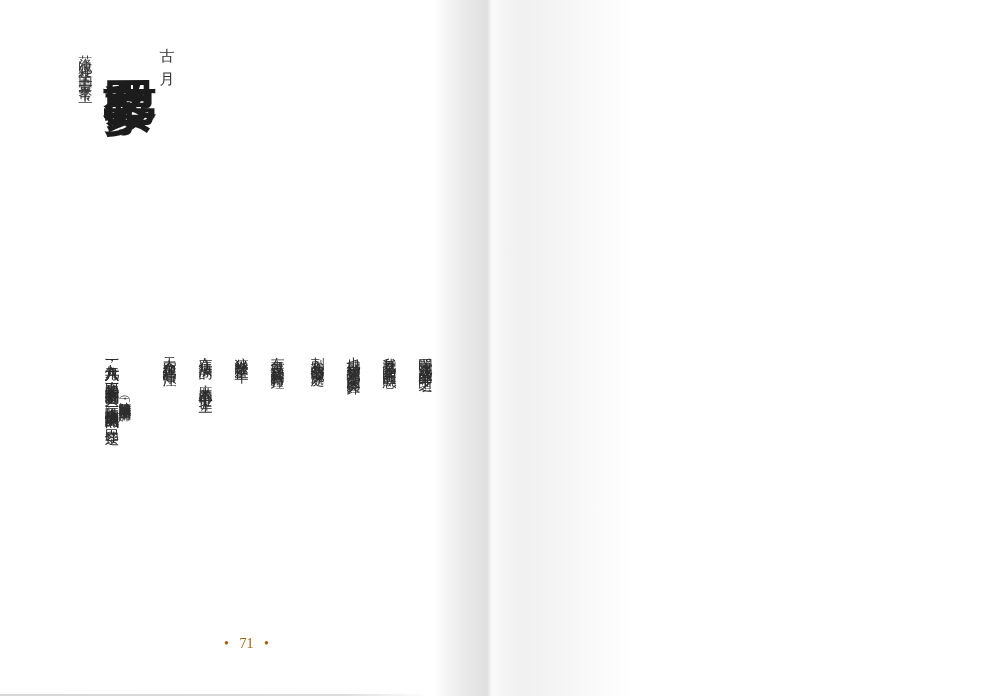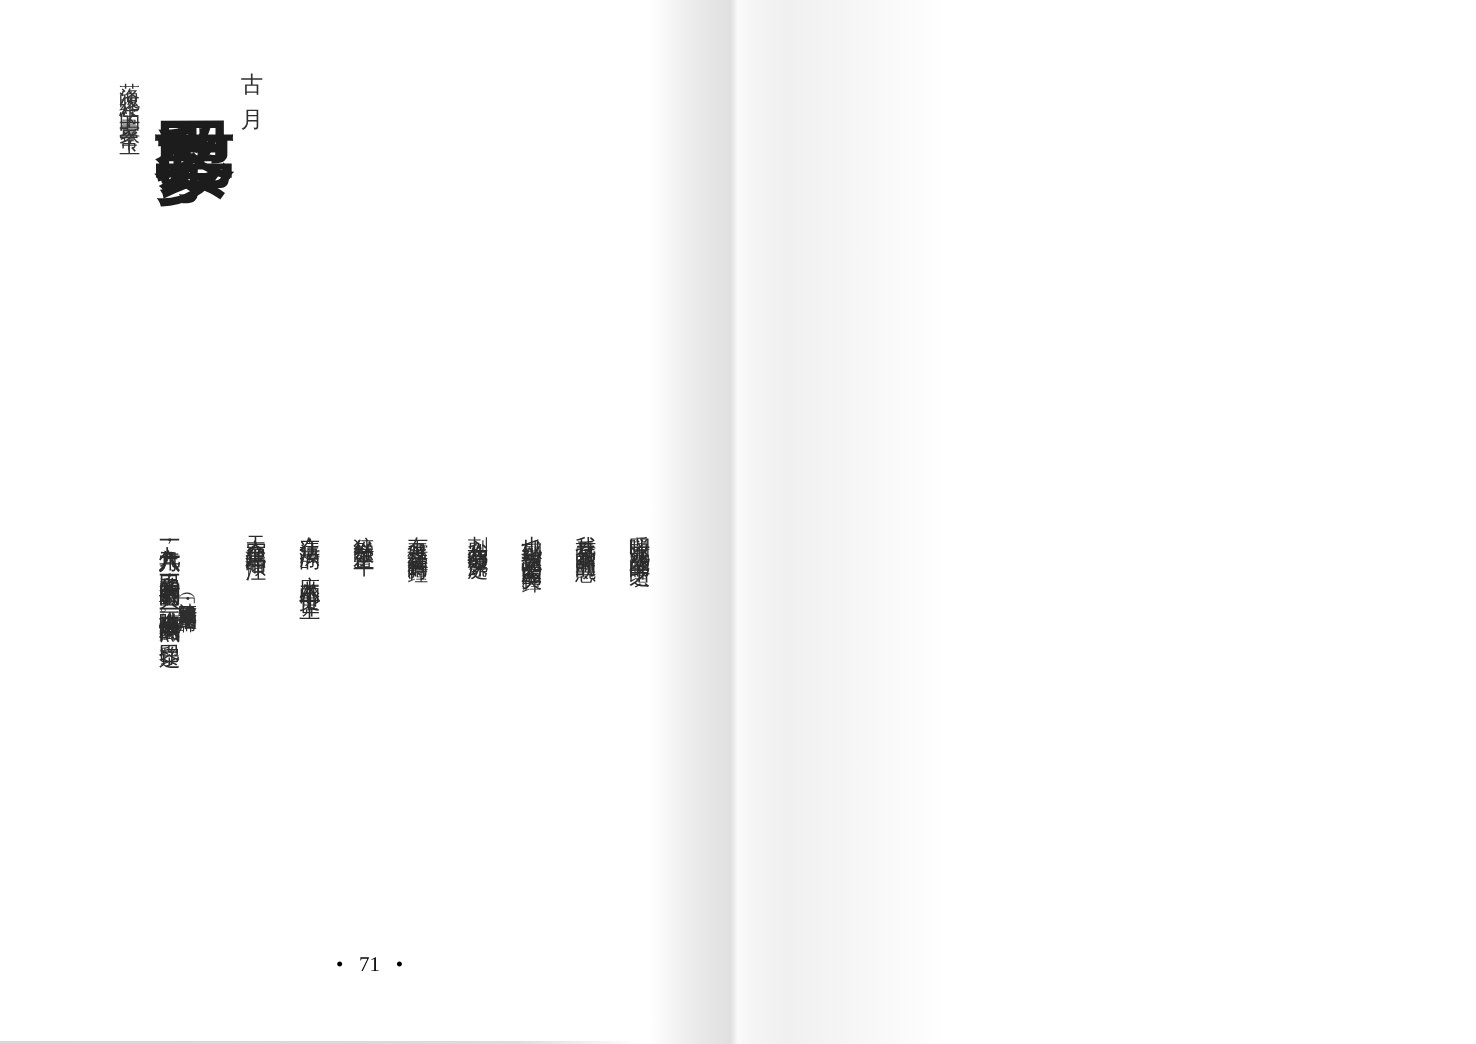--- a/index.html
+++ b/index.html
@@ -63,21 +63,21 @@
   .prose {
     position:absolute; top:352px; left:79px; width:46px; height:278px;
     writing-mode:vertical-rl;
     font-size:14.5px; letter-spacing:0.7px; line-height:27px;
     color:#2b2b2b; overflow:visible;
   }
 
   
   .page-number {
     position:absolute; left:224px; top:636px;
-    font-size:14px; color:#000000; word-spacing:7px;
+    font-size:14px; color:#a16207; word-spacing:7px;
     font-family:"Liberation Serif","DejaVu Serif",serif;
   }
 </style>
 </head>
 <body>
 
 <div class="screen">
 
   <div class="gutter"></div>
   <div class="page-bottom-edge"></div>

